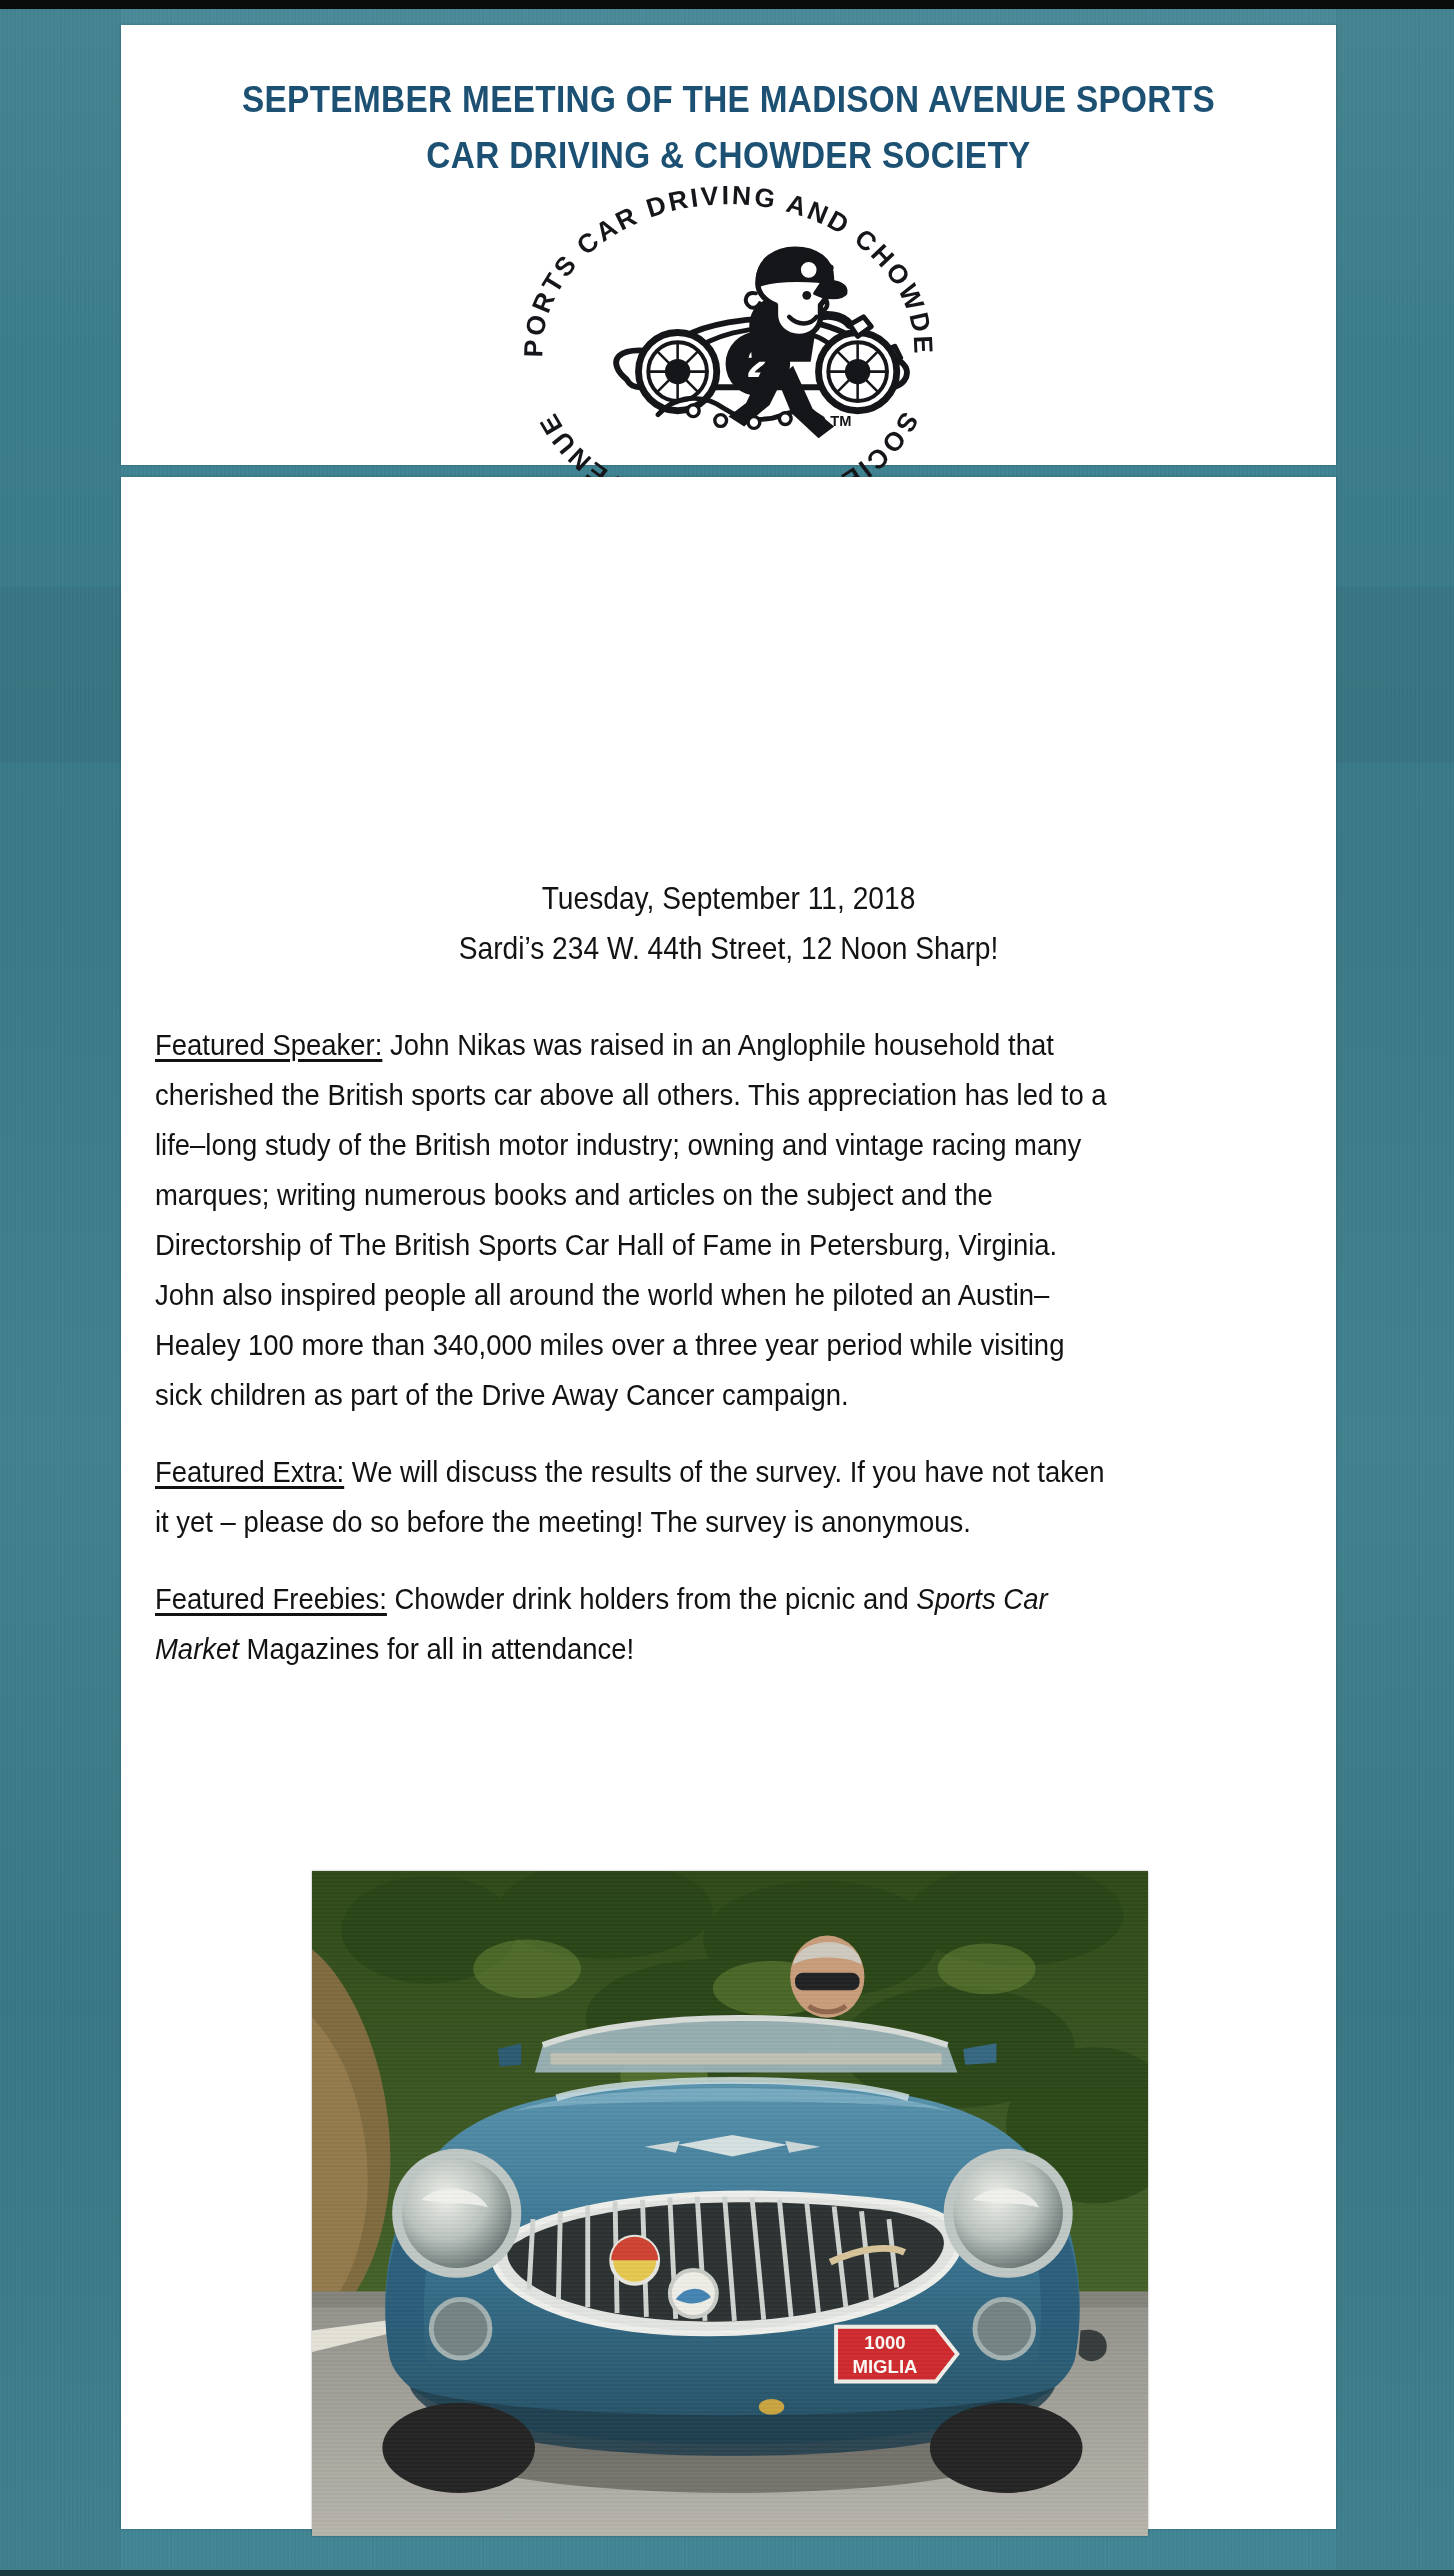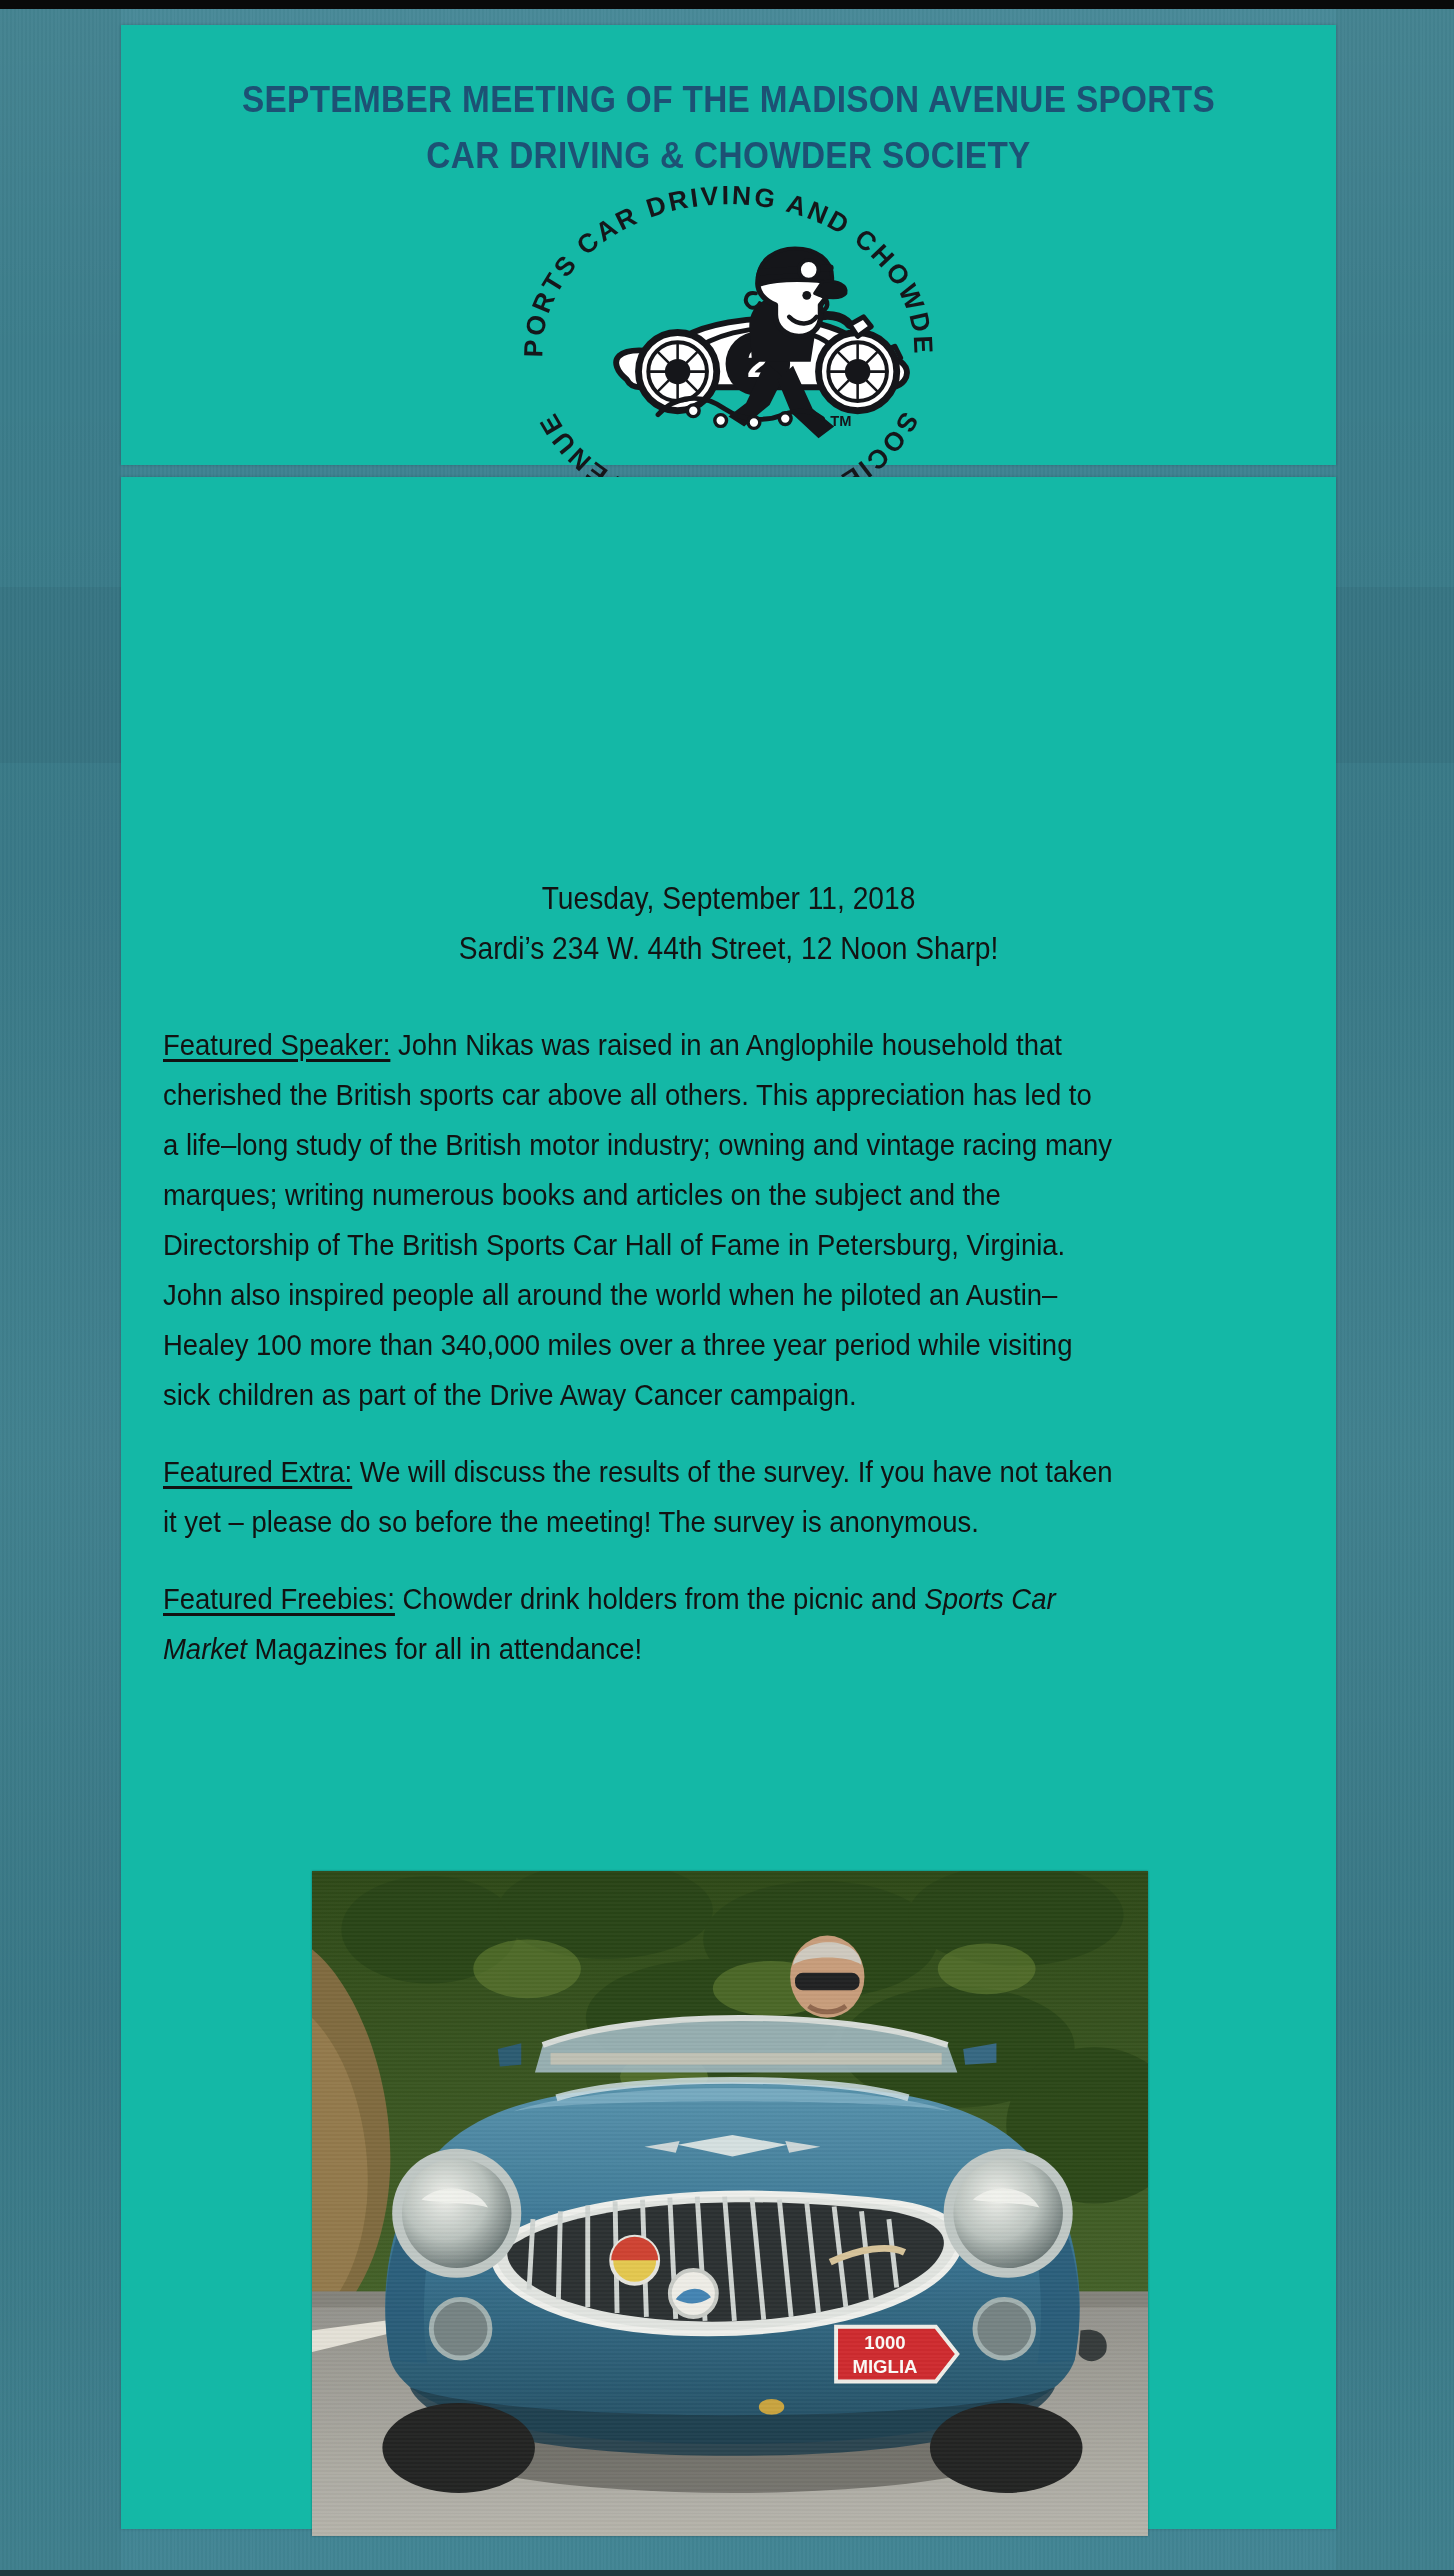--- a/index.html
+++ b/index.html
@@ -50,21 +50,21 @@
   #scanner-bottom-bar {
     position: absolute;
     left: 0; bottom: 0;
     width: 1454px; height: 5.9px;
     background: #1b3a3f;
   }
 
   
   .sheet {
     position: absolute;
-    background: #14b8a6;
+    background: #ffffff;
     box-shadow: 0 0 2.9px rgba(0,0,0,0.20);
   }
   #sheet-top    { left: 121px; top: 25.4px;  width: 1215px; height: 440px; }
   #sheet-bottom { left: 121px; top: 477px; width: 1215px; height: 2052px; }
 
   
   #header-title {
     position: absolute;
     left: 0; top: 47px;
     width: 1215px;
@@ -108,21 +108,21 @@
     position: absolute;
     left: 155px;
     top: 1020px;
     width: 1046px;
     color: #121212;
     font-family: "Liberation Sans", sans-serif;
     font-size: 30px;
     line-height: 50px;
     text-align: left;
   }
-  #body-copy p { margin: 0 0 27px 8px; }
+  #body-copy p { margin: 0 0 27px 0; }
   #body-copy p.tight { margin-bottom: 0; }
   #body-copy .para-inner { display: block; transform: scaleX(0.915); transform-origin: left center; }
   .lead-label { text-decoration: underline; text-underline-offset: 3.9px; }
   .mag-title { font-style: italic; }
 
   
   #photo-frame {
     position: absolute;
     left: 312px;
     top: 1871px;

